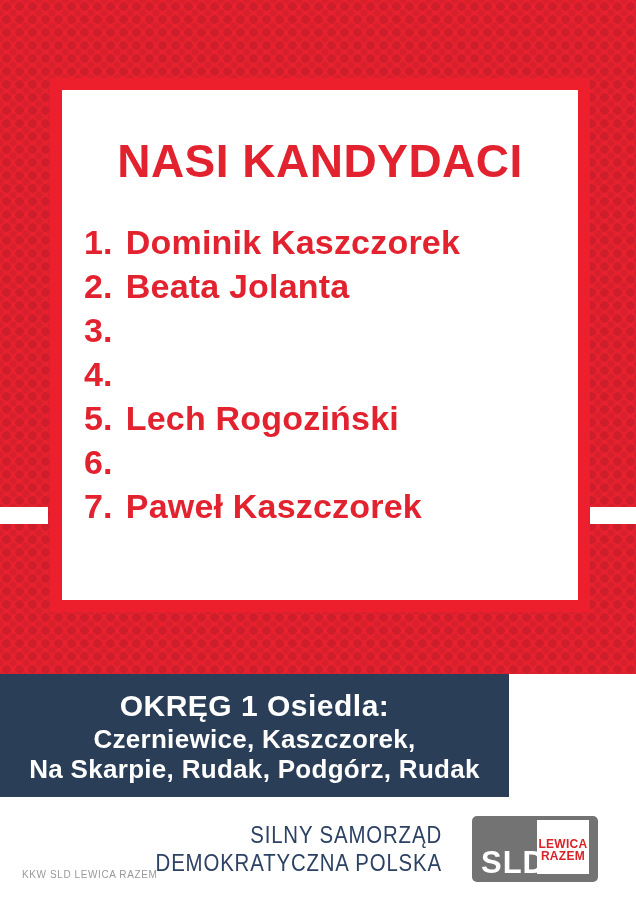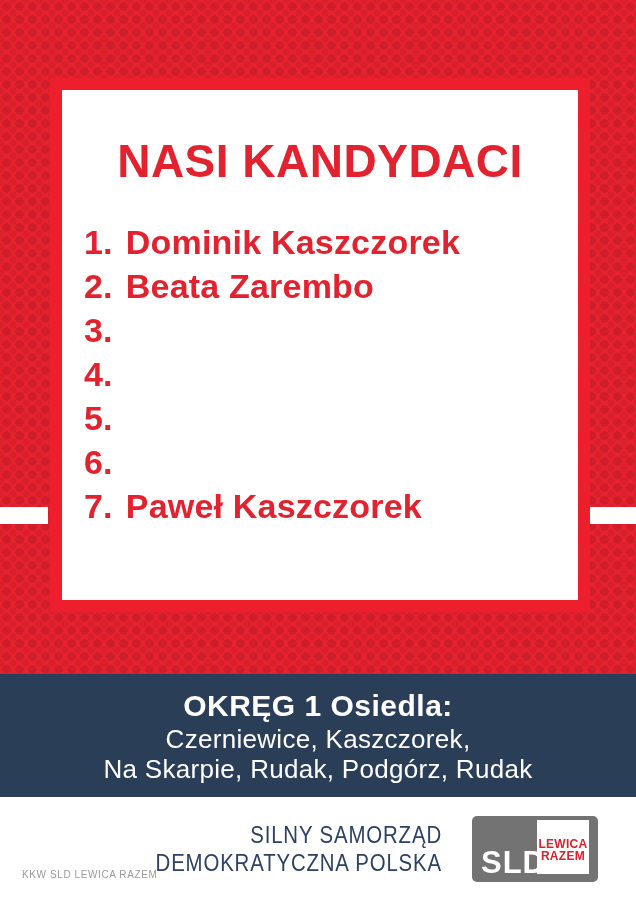--- a/index.html
+++ b/index.html
@@ -59,35 +59,35 @@
   .notch {
     position:absolute; top:507px; height:17px;
     background:#ffffff;
   }
   .notch.left  { left:0;  width:48px; }
   .notch.right { right:0; width:46px; }
 
   
   .banner {
     position:absolute; left:0; top:674px;
-    width:636px; height:123px;
+    width:509px; height:123px;
     background:#2b3e58;
     color:#ffffff;
     text-align:center;
     padding-top:13px;
   }
   .banner .heading {
     font-size:30px;
     font-weight:800;
     line-height:37px;
     letter-spacing:0.5px;
   }
   .banner .line {
     font-size:26px;
-    font-weight:400;
+    font-weight:700;
     line-height:30px;
     letter-spacing:0.3px;
   }
 
   
   .footer {
     position:absolute; left:0; top:797px;
     width:636px; height:103px;
     background:#ffffff;
     display:flex;
@@ -158,30 +158,31 @@
 
   <div class="card">
     <h1>NASI KANDYDACI</h1>
     <ol class="candidates">
       <li>
         <span>1.</span>
         <span>Dominik Kaszczorek</span>
       </li>
       <li>
         <span>2.</span>
-        <span>Beata Zarembo</span>
+        <span>Beata Jolanta</span>
       </li>
       <li>
         <span>3.</span>
       </li>
       <li>
         <span>4.</span>
       </li>
       <li>
         <span>5.</span>
+        <span>Lech Rogoziński</span>
       </li>
       <li>
         <span>6.</span>
       </li>
       <li>
         <span>7.</span>
         <span>Paweł Kaszczorek</span>
       </li>
     </ol>
   </div>

